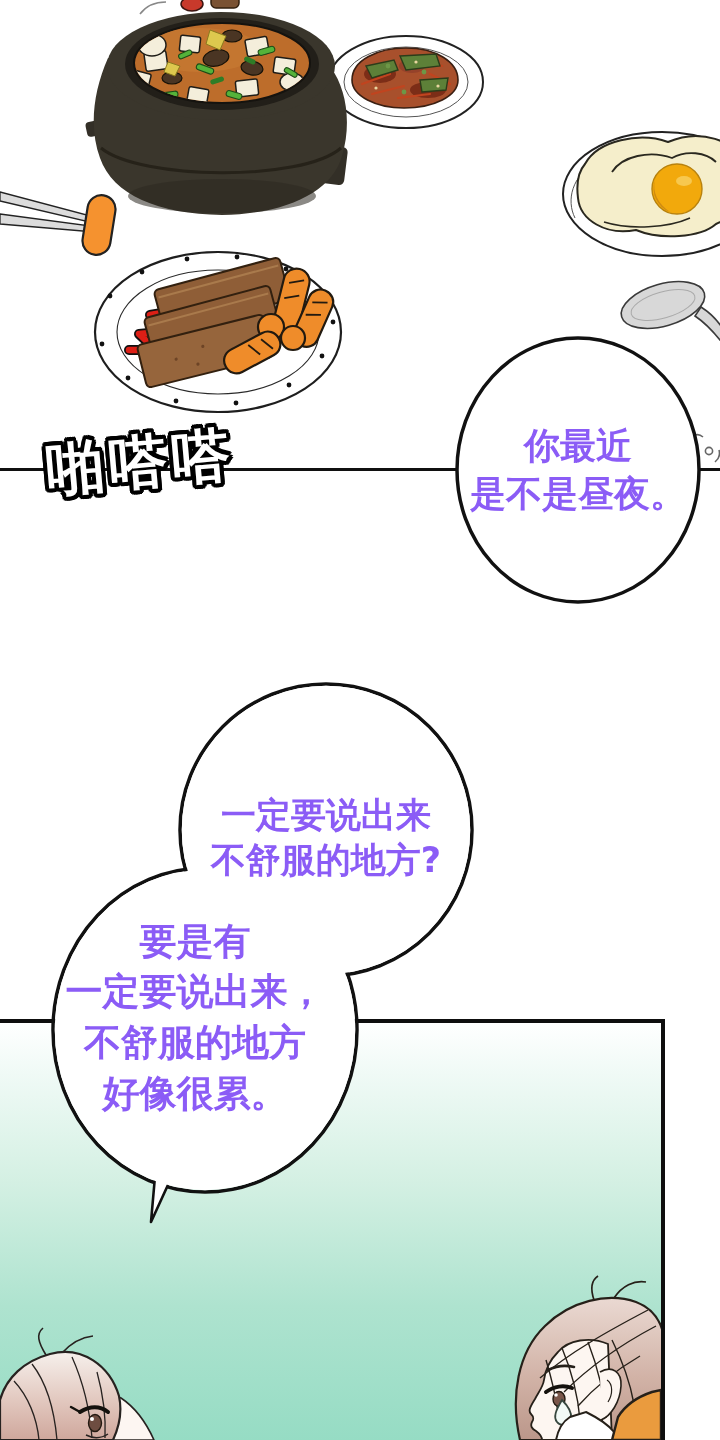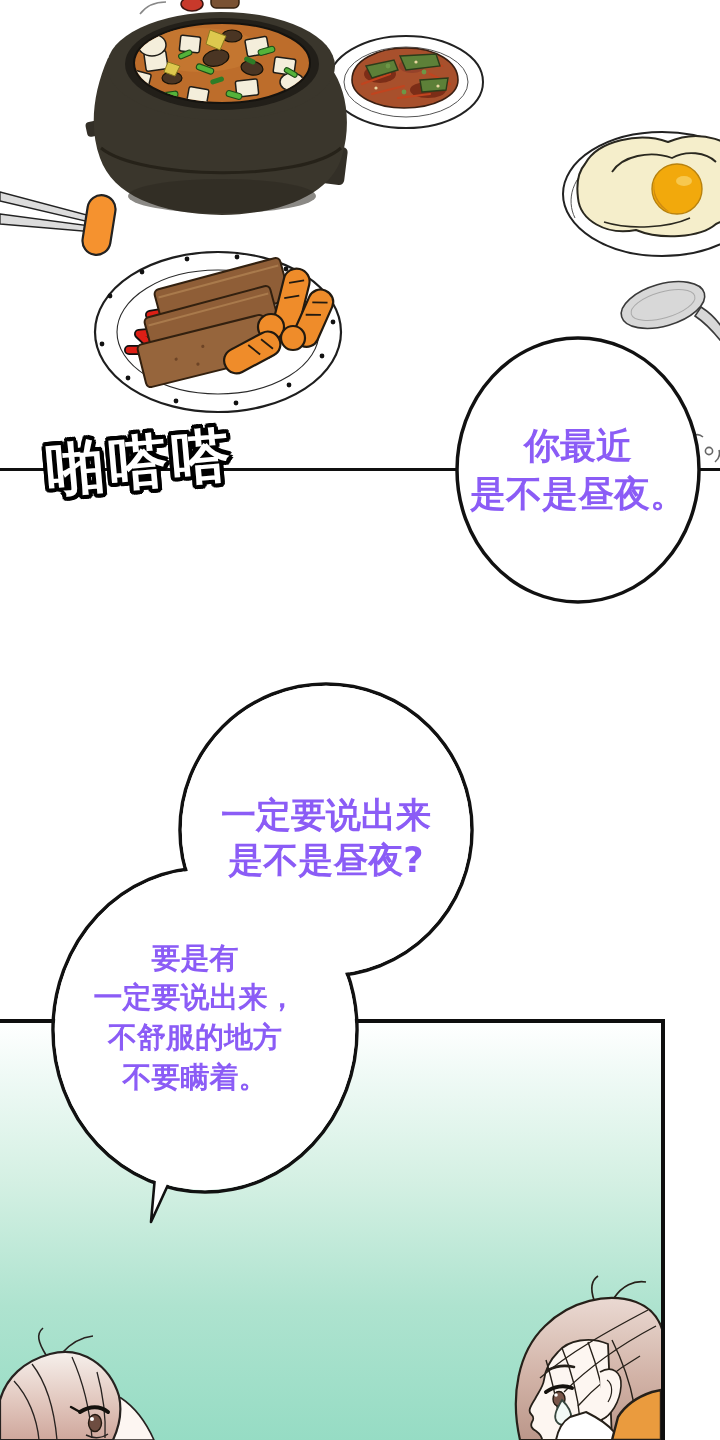--- a/index.html
+++ b/index.html
@@ -15,21 +15,21 @@
          -4px 0 0 #000,4px 0 0 #000,0 -4px 0 #000,0 4px 0 #000,
          -3px -3px 0 #000,3px -3px 0 #000,-3px 3px 0 #000,3px 3px 0 #000,
          -4px 2px 0 #000,4px 2px 0 #000,-2px -4px 0 #000,2px 4px 0 #000,
          -2px 4px 0 #000,2px -4px 0 #000;}
   
   .bubble-svg{z-index:5;}
   .bubble-text{z-index:6;display:flex;flex-direction:column;align-items:center;justify-content:center;
        color:#8b5cf6;font-weight:700;text-align:center;white-space:nowrap;}
   .bt1{left:448px;top:400px;width:260px;height:140px;font-size:36px;line-height:1.32;}
   .bt2{left:186px;top:792px;width:280px;height:92px;font-size:35px;line-height:1.3;}
-  .bt3{left:55px;top:926px;width:280px;height:184px;font-size:29px;line-height:1.37;}
+  .bt3{left:55px;top:926px;width:280px;height:184px;font-size:37px;line-height:1.37;}
   
   .panel{left:0;top:1019px;width:665px;height:421px;box-sizing:border-box;
        border-top:4px solid #0e0e0e;border-right:4px solid #0e0e0e;z-index:1;
        background:linear-gradient(180deg,#ffffff 0%,#f0faf6 12%,#d4f0e3 38%,#aee3cf 68%,#96dcc4 100%);}
   .food-svg{left:0;top:0;z-index:1;}
   .chars-svg{left:0;top:1260px;z-index:2;}
   .squiggles{left:686px;top:428px;z-index:5;}
 </style>
 </head>
 <body>
@@ -303,22 +303,22 @@
 
   <svg class="abs bubble-svg" style="left:30px;top:665px;" width="460" height="600" viewBox="0 0 460 600">
     <ellipse cx="296" cy="165" rx="146" ry="146" fill="none" stroke="#111" stroke-width="3.5"></ellipse>
     <ellipse cx="175" cy="365" rx="152" ry="162" fill="none" stroke="#111" stroke-width="3.5"></ellipse>
     <path d="M126,500 L148,498 L121,557 Z" fill="#ffffff" stroke="#111" stroke-width="2.6" stroke-linejoin="round"></path>
     <ellipse cx="296" cy="165" rx="144.2" ry="144.2" fill="#ffffff"></ellipse>
     <ellipse cx="175" cy="365" rx="150.2" ry="160.2" fill="#ffffff"></ellipse>
   </svg>
   <div class="abs bubble-text bt2">
     <span>一定要说出来</span>
-    <span>是不是昼夜?</span>
+    <span>不舒服的地方?</span>
   </div>
   <div class="abs bubble-text bt3">
     <span>要是有</span>
     <span>一定要说出来，</span>
     <span>不舒服的地方</span>
-    <span>不要瞒着。</span>
+    <span>好像很累。</span>
   </div>
 
 </div>
 
 </body></html>

